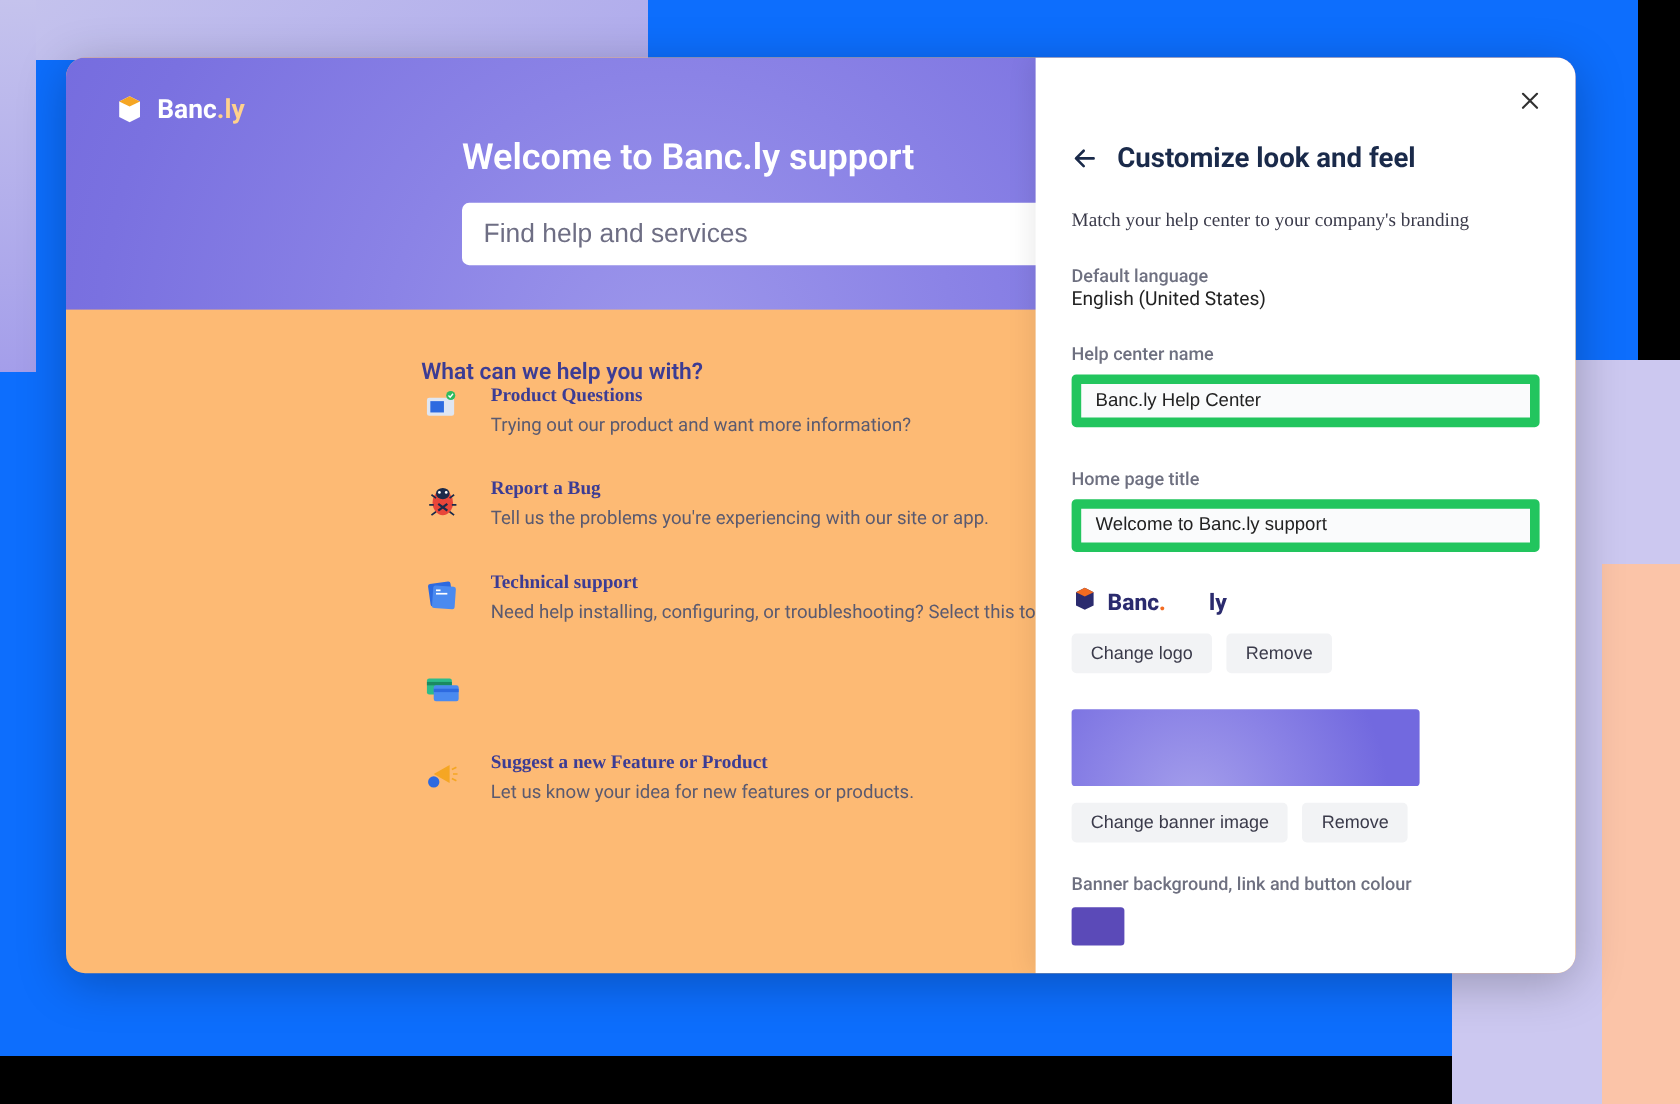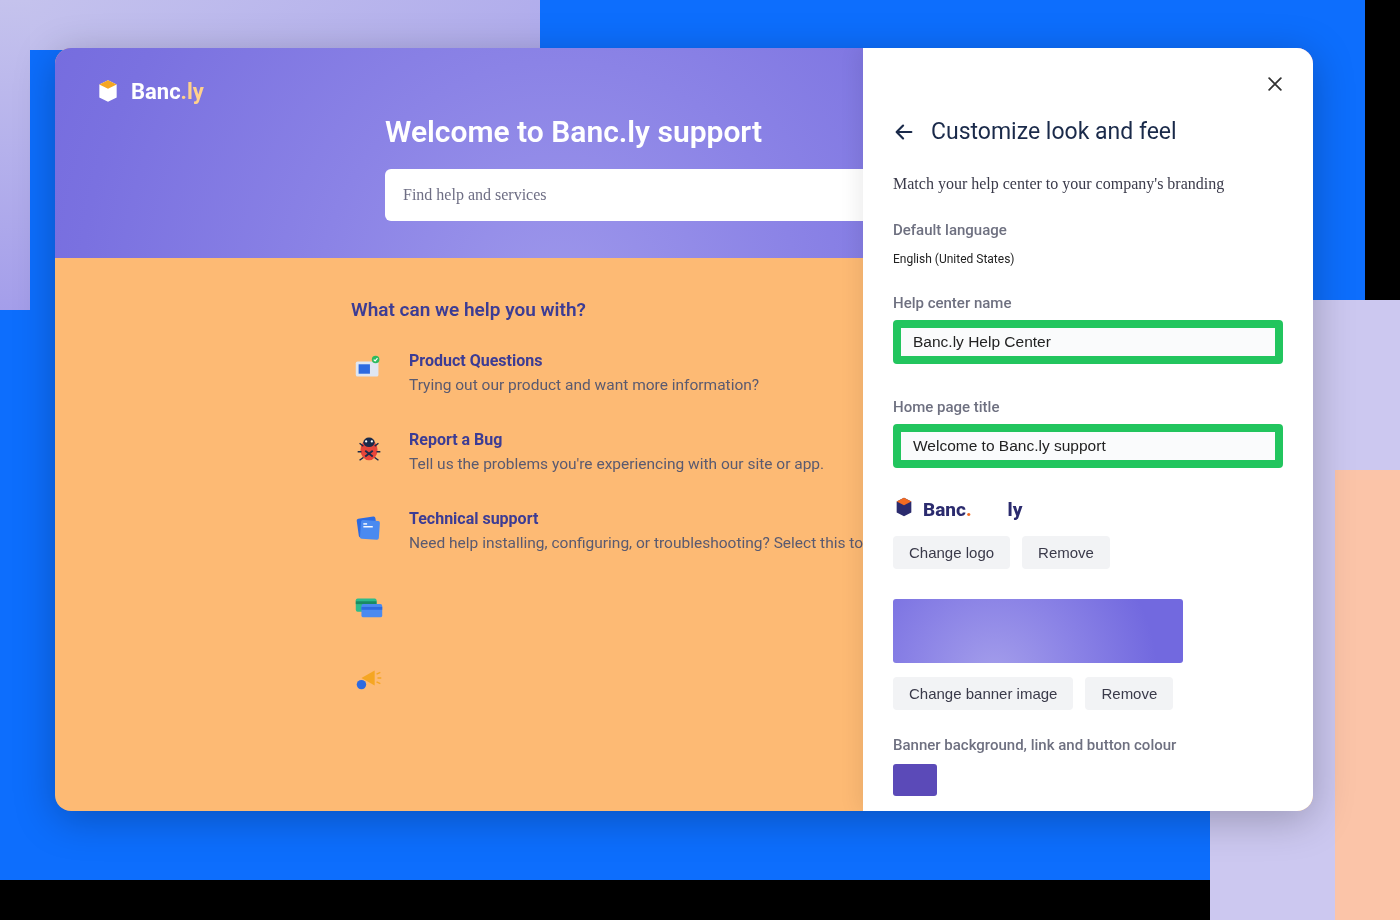--- a/index.html
+++ b/index.html
@@ -79,51 +79,50 @@
 }
 .search-box {
   margin-left: 290px;
   margin-top: 20px;
   width: 760px;
   height: 52px;
   border-radius: 6px;
   background: #fff;
   border: none;
   padding: 0 18px;
-  font-size: 16px;
+  font-size: 22px;
   color: #444;
-  font-family: Liberation Serif, serif;
 }
 .search-box::placeholder { color: #6e6e84; }
 .content {
   padding: 40px 60px 0 296px;
 }
 .section-title {
   color: #3c3c94;
   font-size: 19px;
   font-weight: 600;
-  margin-bottom: 30px;
 }
 .topic {
   display: flex;
   gap: 22px;
   margin-bottom: 36px;
 }
 .topic-icon {
   width: 36px; height: 36px;
   flex-shrink: 0;
   display: flex;
   align-items: center;
   justify-content: center;
 }
 .topic-title {
   color: #3c3c94;
   font-weight: 700;
   font-size: 16px;
   margin-bottom: 6px;
+  font-family: Liberation Serif, serif;
 }
 .topic-desc {
   color: #5a5a70;
   font-size: 15.5px;
 }
 
 .panel {
   position: absolute;
   top: 0; right: 0;
   width: 450px; height: 100%;
@@ -148,38 +147,38 @@
   gap: 16px;
   margin-top: 42px;
 }
 .back-arrow {
   width: 22px; height: 22px;
   cursor: pointer;
   color: #1a2a4a;
 }
 .panel-title {
   font-size: 23px;
-  font-weight: 400;
+  font-weight: 700;
   color: #1a2a4a;
 }
 .panel-subtitle {
   margin-top: 30px;
   font-size: 16px;
   color: #3a3a4a;
   font-family: Liberation Serif, serif;
 }
 .field-label {
   margin-top: 28px;
   font-size: 15px;
   color: #6e7080;
   font-weight: 500;
 }
 .field-value {
-  margin-top: 13px;
-  font-size: 12px;
+  margin-top: 0;
+  font-size: 16px;
   color: #222;
 }
 .text-input {
   margin-top: 8px;
   width: 100%;
   height: 44px;
   border: 8px solid #22c55e;
   border-radius: 4px;
   padding: 0 12px;
   font-size: 15.5px;
@@ -316,20 +315,24 @@
     </div>
 
     <div class="topic">
       <div class="topic-icon">
         <svg viewBox="0 0 36 36" width="34" height="34">
             <path d="M10 18 L24 10 L24 26 Z" fill="#f5a623"></path>
             <circle cx="10" cy="25" r="5" fill="#2d6ae0"></circle>
             <path d="M26 14 L30 12 M27 18 L31 18 M26 22 L30 24" stroke="#f5a623" stroke-width="1.5"></path>
           </svg>
       </div>
+      <div>
+        <div class="topic-title">Suggest a new Feature or Product</div>
+        <div class="topic-desc">Let us know your idea for new features or products.</div>
+      </div>
     </div>
 
   </div>
 
   <div class="panel">
     <div class="close-btn">
       <svg viewBox="0 0 24 24" width="20" height="20">
           <path d="M5 5 L19 19 M19 5 L5 19" stroke="currentColor" stroke-width="2.2" stroke-linecap="round"></path>
         </svg>
     </div>

